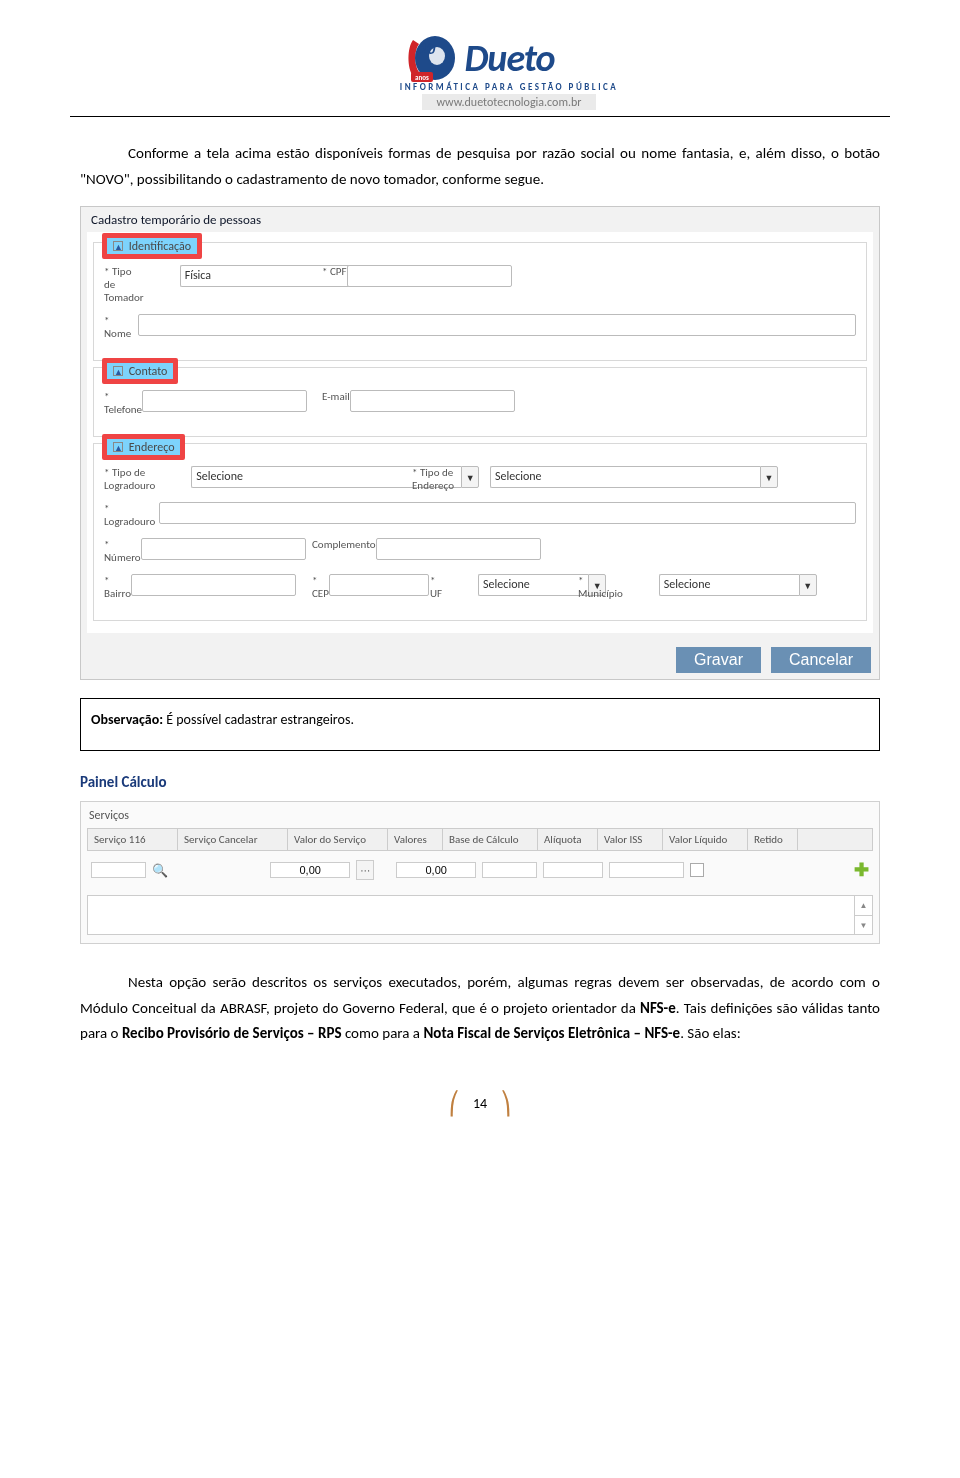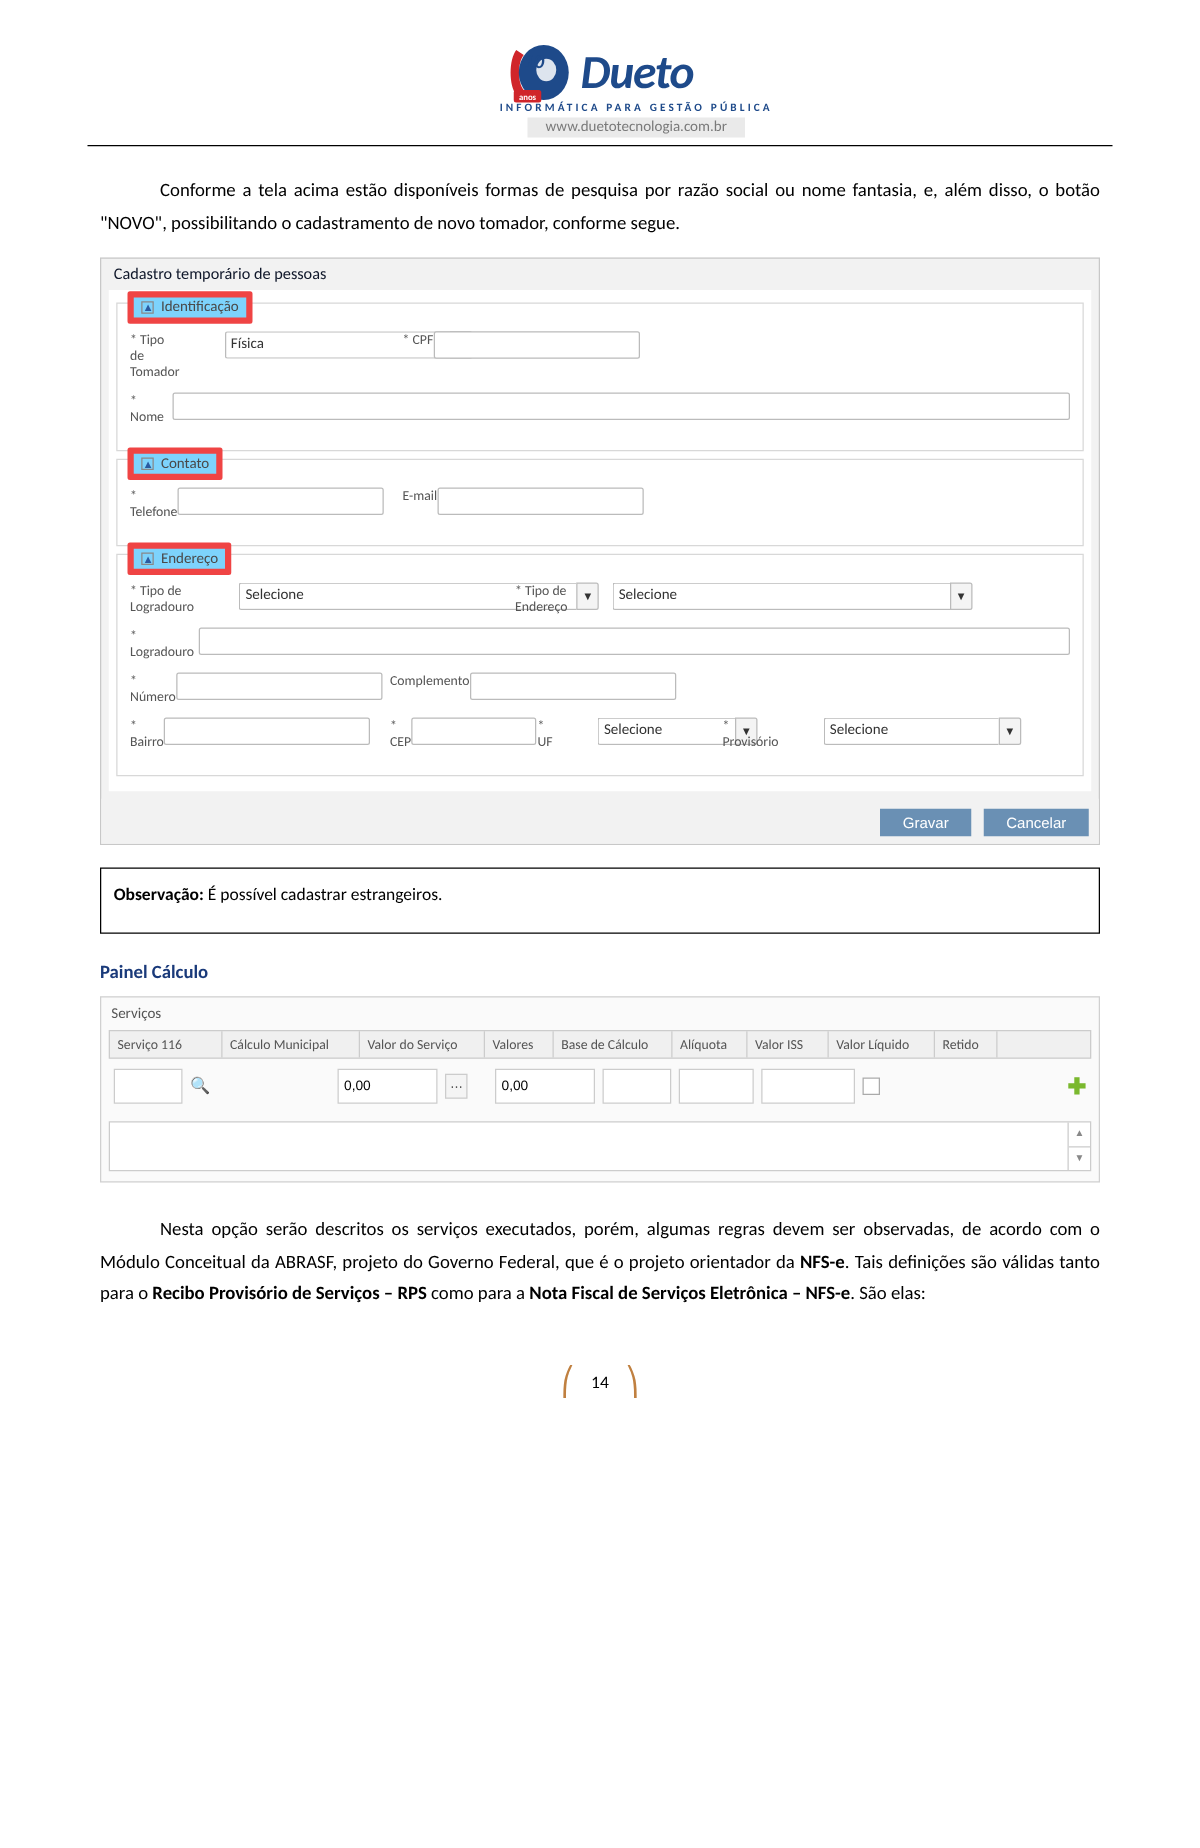--- a/index.html
+++ b/index.html
@@ -77,21 +77,21 @@
   .sc-select .caret {
     width:18px; height:22px; border:1px solid #bbb; background:#f4f4f4;
     display:flex; align-items:center; justify-content:center; font-size:9px; color:#333;
     border-top-right-radius:2px; border-bottom-right-radius:2px;
   }
   .sc-btn-row {
     display:flex; justify-content:flex-end; gap:10px; padding:8px 8px 6px 0;
     background:#f2f2f2;
   }
   .sc-btn {
-    background:#6a90b4; color:#fff; padding:4px 18px; font-size:12px;
+    background:#6a90b4; color:#fff; padding:4px 18px; font-size:16px;
     border:none; cursor:pointer;
   }
   .note-box {
     border:1px solid #000; padding:12px 10px 22px 10px; margin-bottom:10px;
   }
   .note-box span.bold { font-weight:bold;}
   
   .serv-sc {
     border:1px solid #d0d0d0; background:#fafafa; padding:6px 6px 8px 6px;
     font-size:11px; color:#555; margin-bottom:26px;
@@ -100,22 +100,22 @@
   .serv-table-head {
     display:flex; border:1px solid #ccc; background:#f0f0f0;
   }
   .serv-table-head > div {
     padding:4px 6px; border-right:1px solid #ccc; font-size:11px;
   }
   .serv-row {
     display:flex; align-items:center; gap:6px; padding:8px 4px;
   }
   .serv-row .mini-input {
-    border:1px solid #ccc; height:28px; background:#fff; padding:2px 4px;
-    text-align:left; font-size:11px;
+    border:1px solid #ccc; height:16px; background:#fff; padding:2px 4px;
+    text-align:center; font-size:11px;
   }
   .mag { color:#3a7ab5; font-size:13px;}
   .plus { color:#7ab82e; font-size:18px; font-weight:bold;}
   .dots { border:1px solid #ccc; width:18px; height:20px; display:flex;
     align-items:center; justify-content:center; font-size:10px; background:#f4f4f4;}
   .check { width:14px; height:14px; border:1px solid #aaa; background:#fff;}
   .serv-notes {
     border:1px solid #ccc; height:40px; background:#fff; margin-top:6px; position:relative;
   }
   .serv-notes .spin {
@@ -257,21 +257,21 @@
           <input class="sc-input" style="width: 100px;">
         </div>
         <div class="field" style="width:130px;">
           <label>* UF</label>
           <div class="sc-select">
             <div class="sc-input" style="width:110px;">Selecione</div>
             <div class="caret">▼</div>
           </div>
         </div>
         <div class="field" style="width:160px;">
-          <label>* Provisório</label>
+          <label>* Município</label>
           <div class="sc-select">
             <div class="sc-input" style="width:140px;">Selecione</div>
             <div class="caret">▼</div>
           </div>
         </div>
       </div>
     </div>
   </div>
   <div class="sc-btn-row">
     <button class="sc-btn">Gravar</button>
@@ -282,21 +282,21 @@
 <div class="note-box">
   <span class="bold">Observação:</span><span> É possível cadastrar estrangeiros.</span>
 </div>
 
 <div class="section-title">Painel Cálculo</div>
 
 <div class="serv-sc">
   <div class="serv-title">Serviços</div>
   <div class="serv-table-head">
     <div style="width:90px;">Serviço 116</div>
-    <div style="width:110px;">Cálculo Municipal</div>
+    <div style="width:110px;">Serviço Cancelar</div>
     <div style="width:100px;">Valor do Serviço</div>
     <div style="width:55px;">Valores</div>
     <div style="width:95px;">Base de Cálculo</div>
     <div style="width:60px;">Alíquota</div>
     <div style="width:65px;">Valor ISS</div>
     <div style="width:85px;">Valor Líquido</div>
     <div style="width:50px;">Retido</div>
     <div style="flex:1;border-right:none;"></div>
   </div>
   <div class="serv-row">

